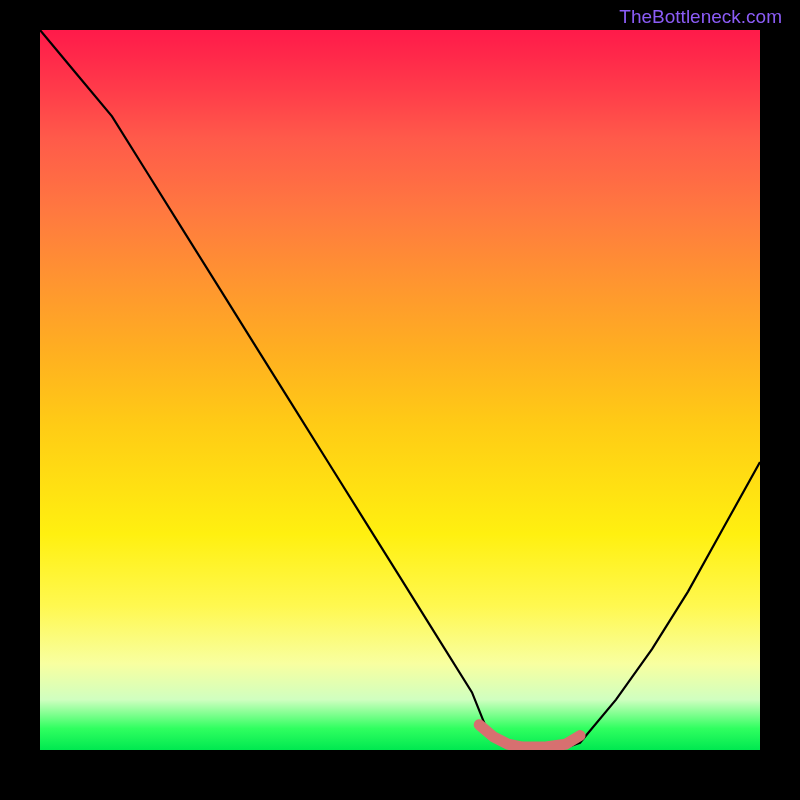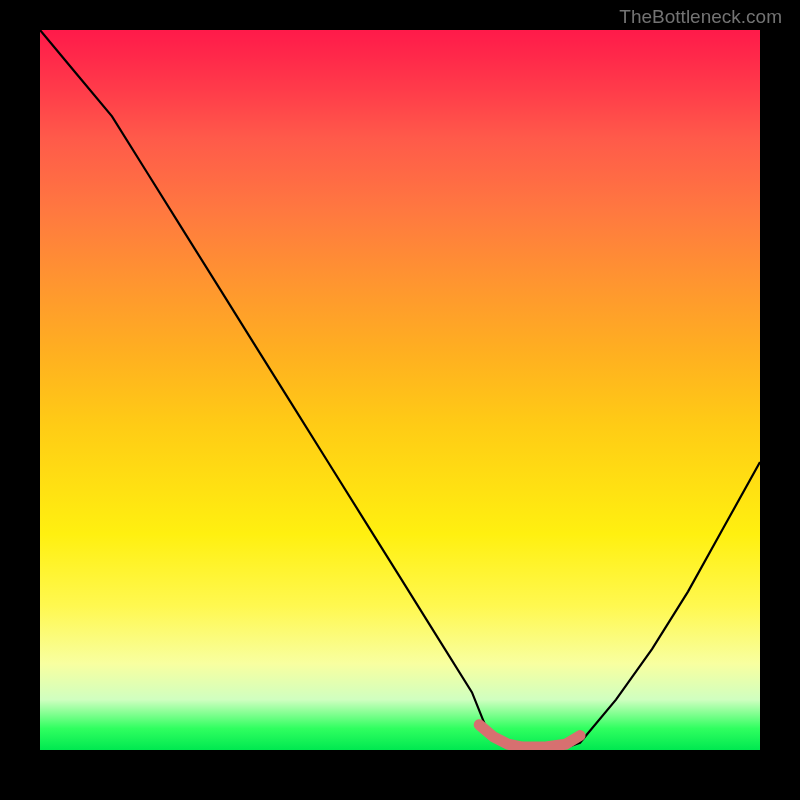--- a/index.html
+++ b/index.html
@@ -8,21 +8,21 @@
     width: 800px;
     height: 800px;
     background: #000;
     font-family: Arial, sans-serif;
     position: relative;
   }
   .watermark {
     position: absolute;
     top: 6px;
     right: 18px;
-    color: #737373;
+    color: #8b5cf6;
     font-size: 19px;
     font-weight: 500;
     z-index: 10;
   }
   .plot-area {
     position: absolute;
     left: 40px;
     top: 30px;
     width: 720px;
     height: 720px;

